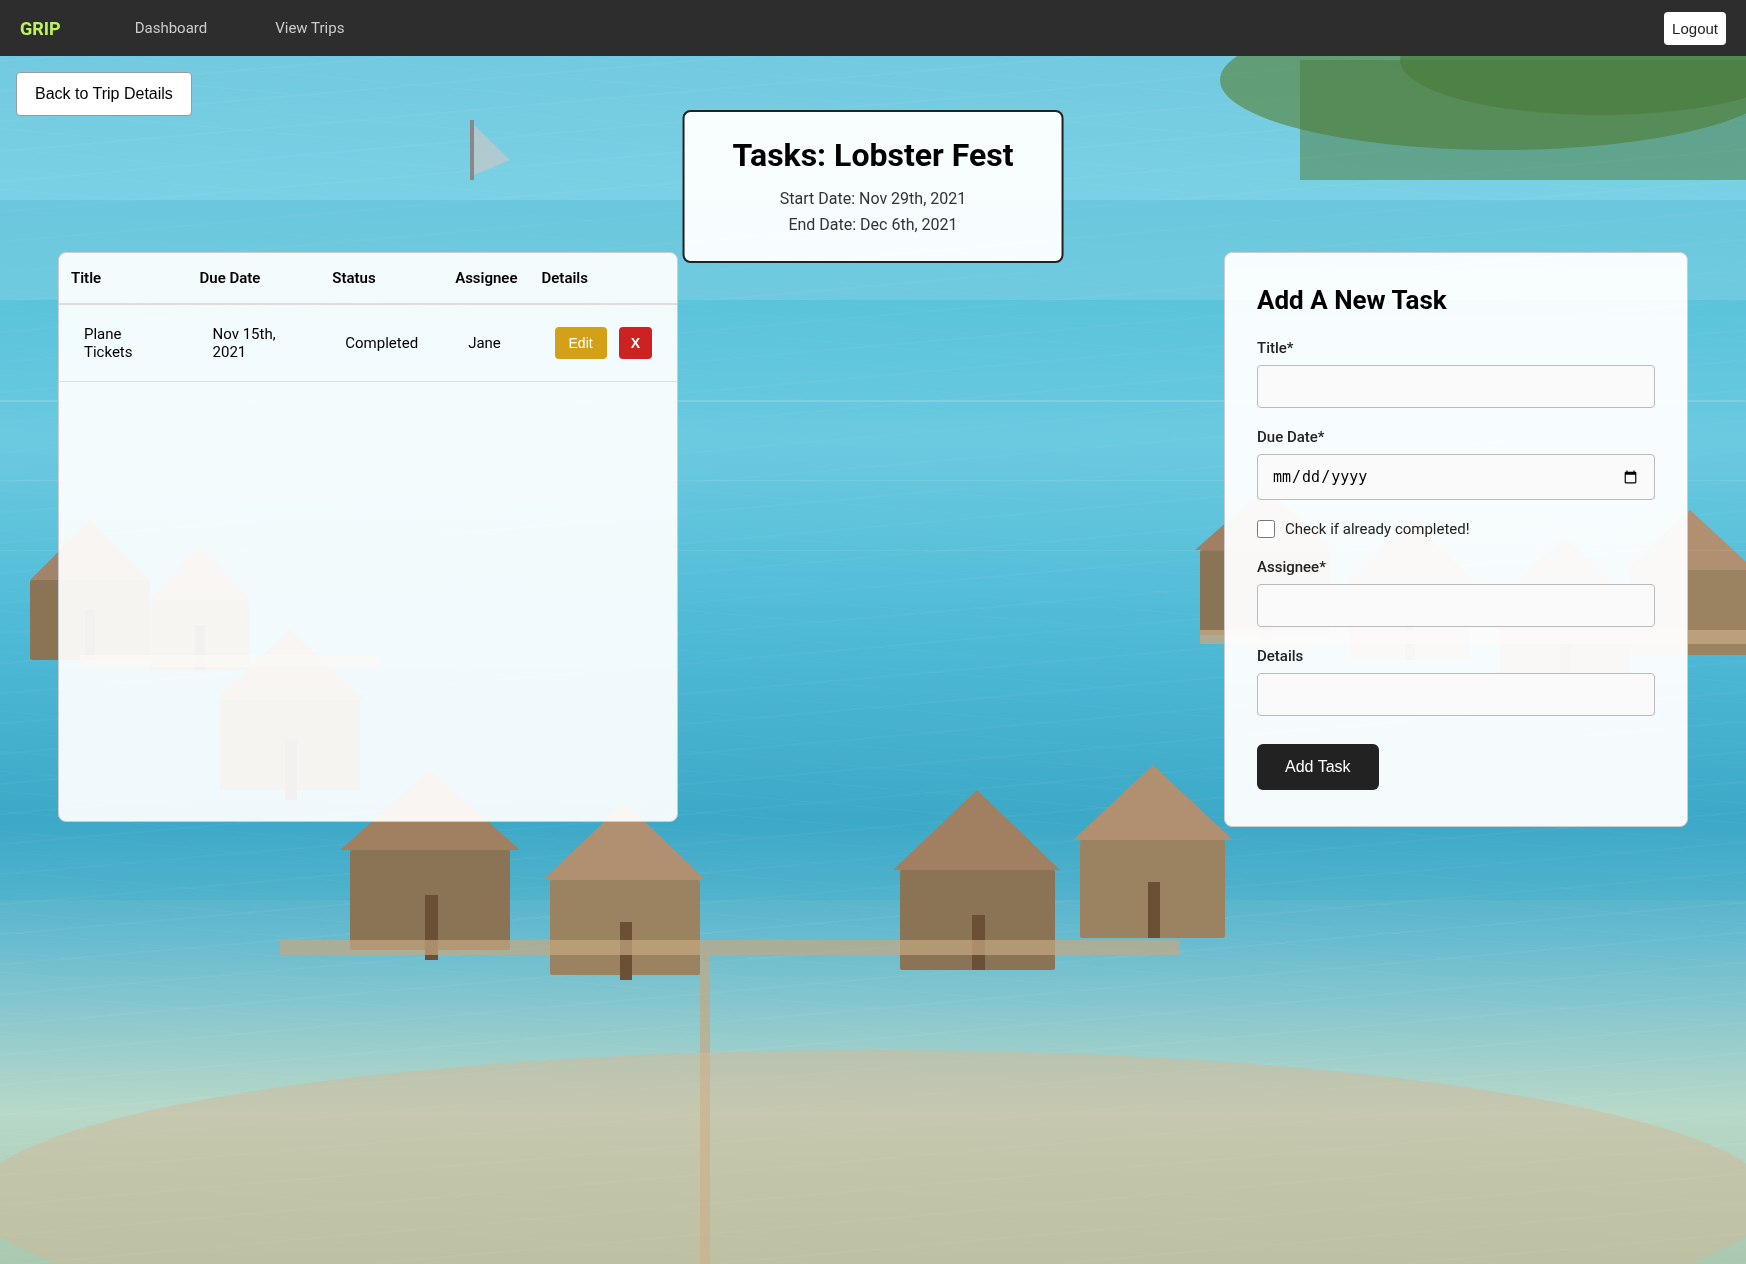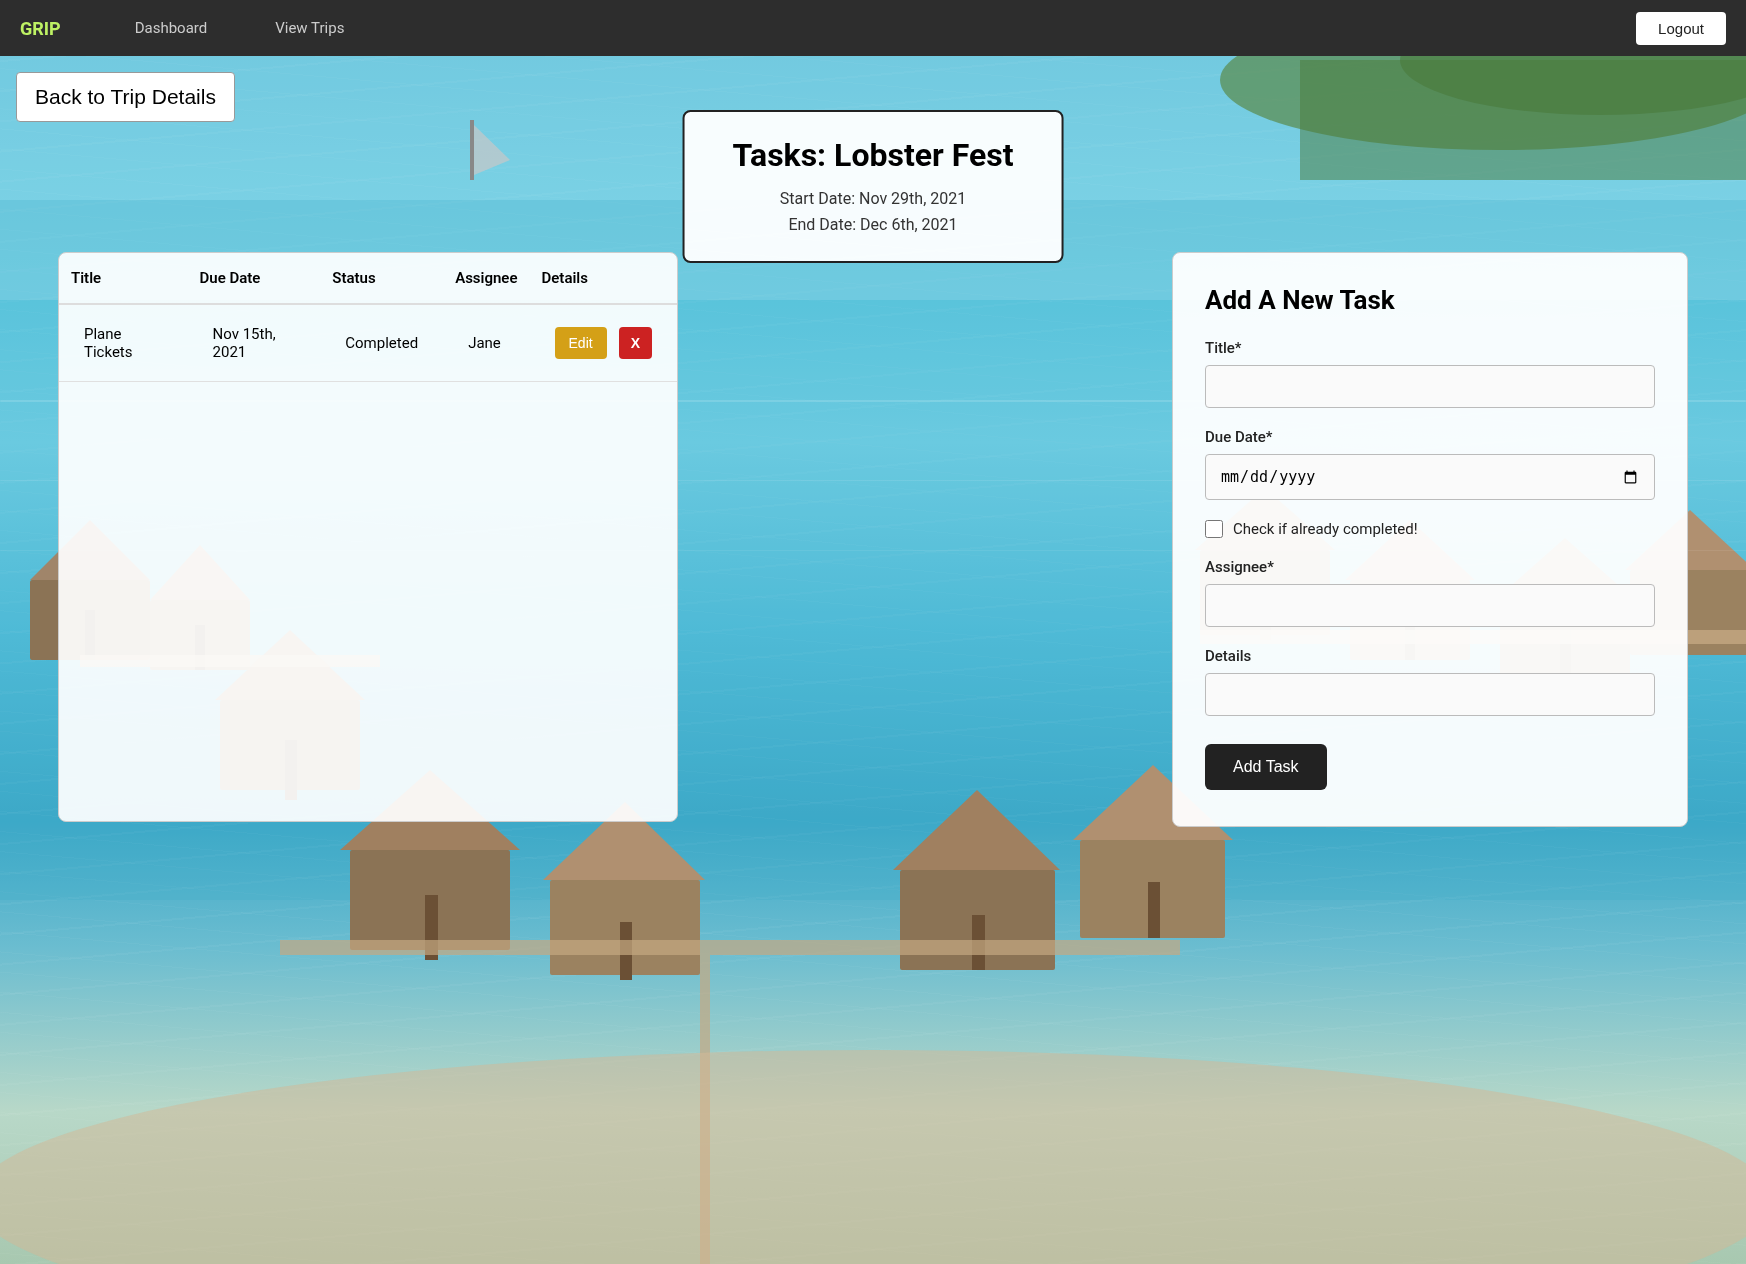--- a/index.html
+++ b/index.html
@@ -83,36 +83,36 @@
       text-decoration: none;
       font-size: 15px;
       cursor: pointer;
       margin-left: 44px;
     }
 
     .navbar-logout {
       background: #ffffff;
       color: #222;
       border: none;
-      padding: 8px 22px;
+      padding: 8px 8px;
       font-size: 15px;
       border-radius: 4px;
       cursor: pointer;
       font-weight: 500;
     }
 
     
     .back-btn {
       position: absolute;
       top: 72px;
       left: 16px;
       background: #ffffff;
       border: 1px solid #999;
       padding: 12px 18px;
-      font-size: 21px;
+      font-size: 16px;
       border-radius: 4px;
       cursor: pointer;
       z-index: 100;
     }
 
     
     .title-card {
       position: absolute;
       top: 110px;
       left: 50%;
@@ -205,21 +205,21 @@
       display: flex;
       align-items: center;
       gap: 6px;
     }
 
     
     .add-task-card {
       position: absolute;
       top: 252px;
       right: 58px;
-      width: 516px;
+      width: 464px;
       background: rgba(255,255,255,0.95);
       border-radius: 8px;
       border: 1px solid #ccc;
       padding: 32px 32px 36px;
       z-index: 100;
     }
 
     .add-task-card h2 {
       font-size: 26px;
       font-weight: 700;

